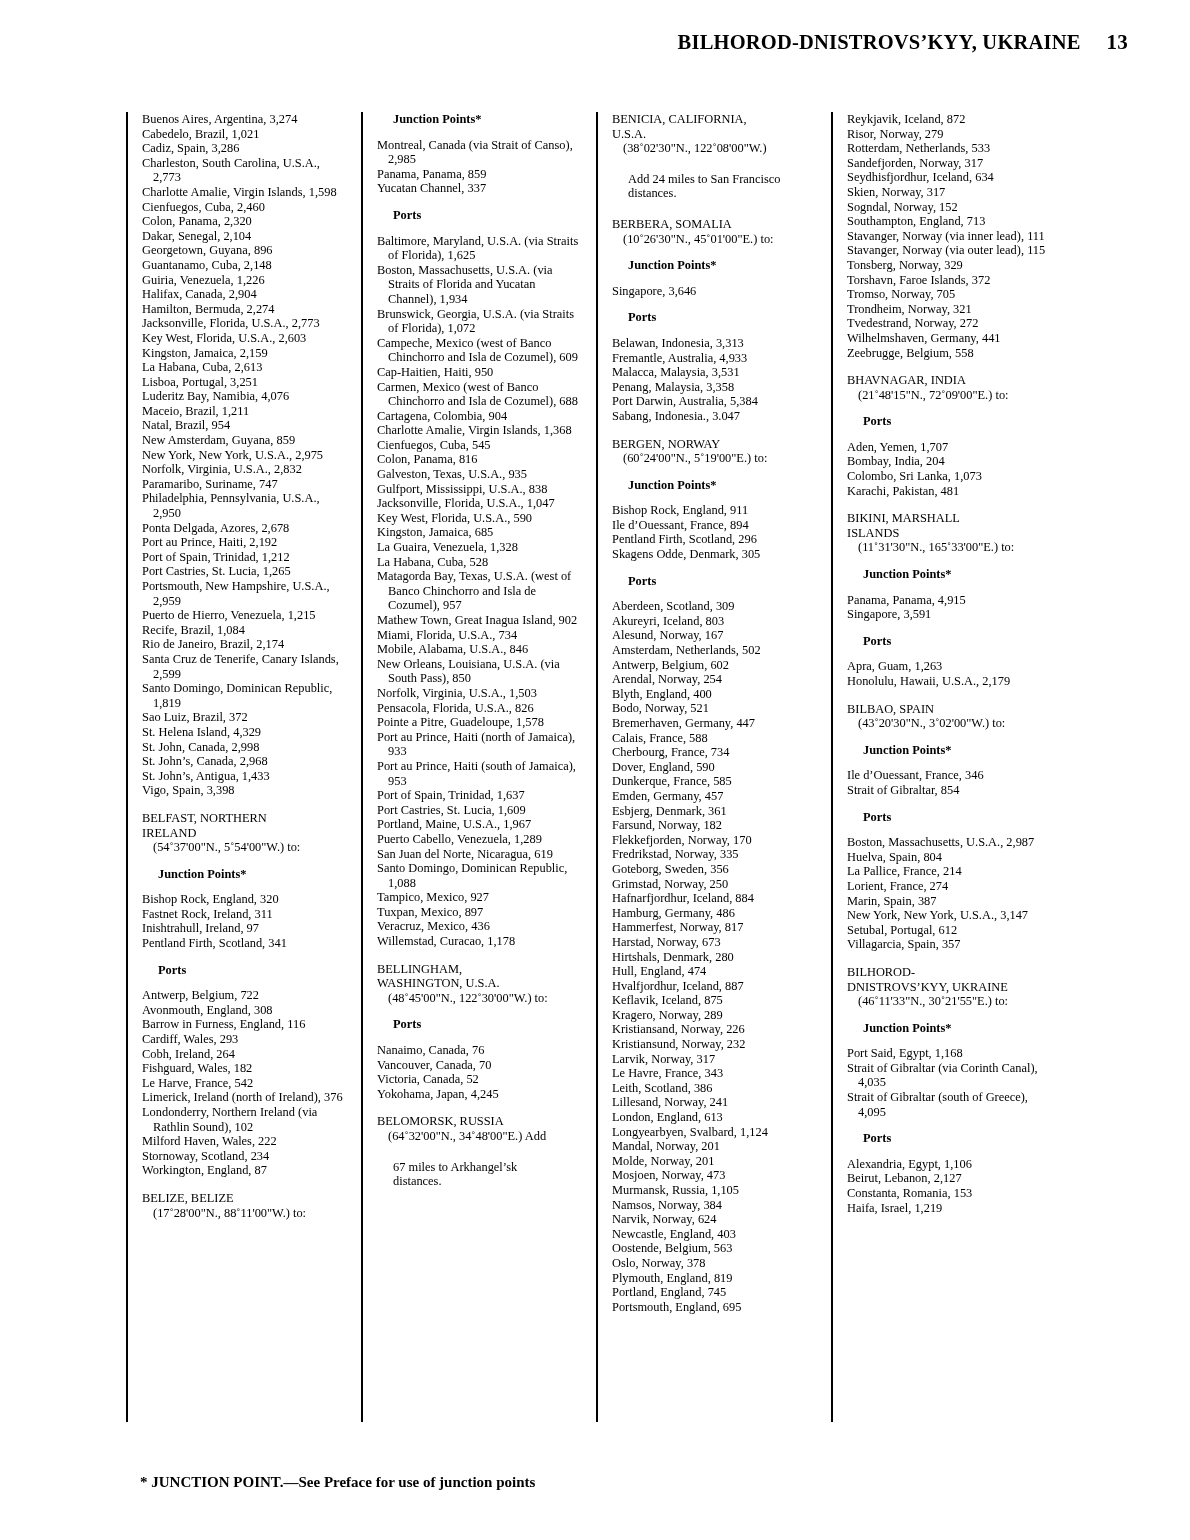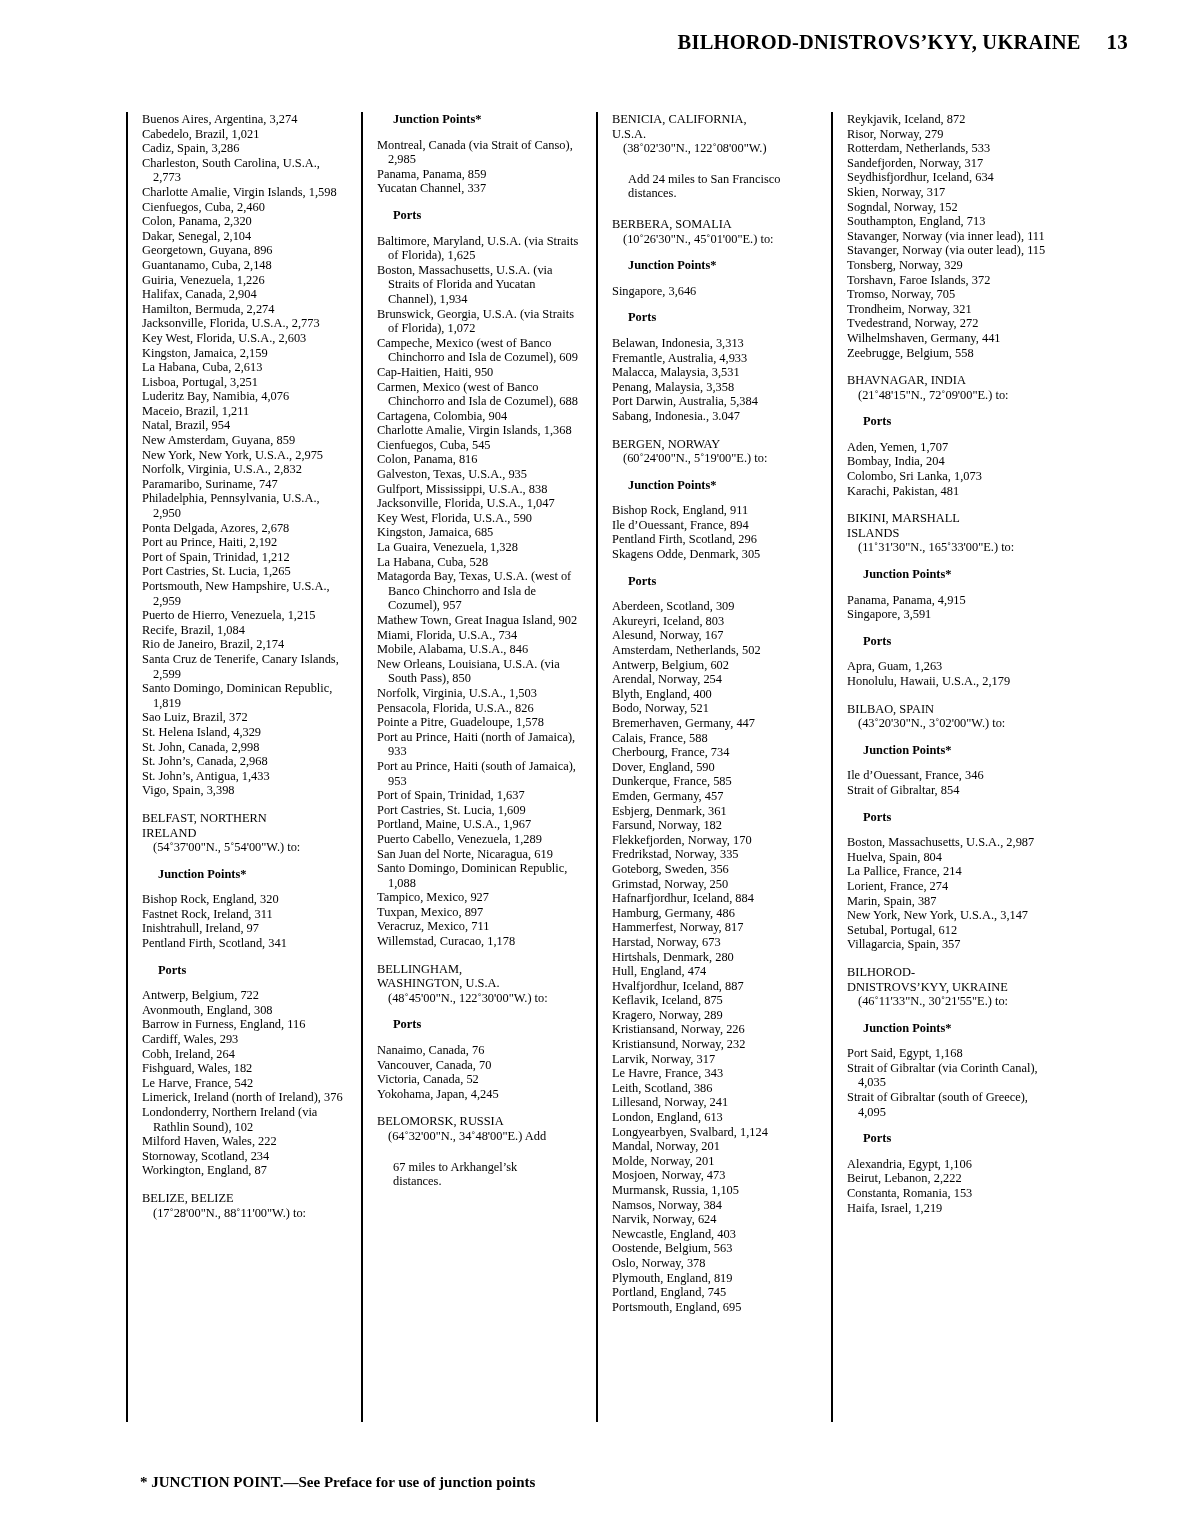--- a/index.html
+++ b/index.html
@@ -212,21 +212,21 @@
         <div class="entry-line">Port au Prince, Haiti (north of Jamaica), 933</div>
         <div class="entry-line">Port au Prince, Haiti (south of Jamaica), 953</div>
         <div class="entry-line">Port of Spain, Trinidad, 1,637</div>
         <div class="entry-line">Port Castries, St. Lucia, 1,609</div>
         <div class="entry-line">Portland, Maine, U.S.A., 1,967</div>
         <div class="entry-line">Puerto Cabello, Venezuela, 1,289</div>
         <div class="entry-line">San Juan del Norte, Nicaragua, 619</div>
         <div class="entry-line">Santo Domingo, Dominican Republic, 1,088</div>
         <div class="entry-line">Tampico, Mexico, 927</div>
         <div class="entry-line">Tuxpan, Mexico, 897</div>
-        <div class="entry-line">Veracruz, Mexico, 711</div>
+        <div class="entry-line">Veracruz, Mexico, 436</div>
         <div class="entry-line">Willemstad, Curacao, 1,178</div>
         <div class="heading">
           <div>BELLINGHAM,</div>
           <div>WASHINGTON, U.S.A.</div>
         </div>
         <div class="coords">(48˚45'00"N., 122˚30'00"W.) to:</div>
         <div class="subhead">Ports</div>
         <div class="entry-line">Nanaimo, Canada, 76</div>
         <div class="entry-line">Vancouver, Canada, 70</div>
         <div class="entry-line">Victoria, Canada, 52</div>
@@ -375,21 +375,21 @@
           <div>BILHOROD-</div>
           <div>DNISTROVS’KYY, UKRAINE</div>
         </div>
         <div class="coords">(46˚11'33"N., 30˚21'55"E.) to:</div>
         <div class="subhead">Junction Points*</div>
         <div class="entry-line">Port Said, Egypt, 1,168</div>
         <div class="entry-line">Strait of Gibraltar (via Corinth Canal), 4,035</div>
         <div class="entry-line">Strait of Gibraltar (south of Greece), 4,095</div>
         <div class="subhead">Ports</div>
         <div class="entry-line">Alexandria, Egypt, 1,106</div>
-        <div class="entry-line">Beirut, Lebanon, 2,222</div>
+        <div class="entry-line">Beirut, Lebanon, 2,127</div>
         <div class="entry-line">Constanta, Romania, 153</div>
         <div class="entry-line">Haifa, Israel, 1,219</div>
       </div>
     </div>
 
   <div class="footer">* JUNCTION POINT.—See Preface for use of junction points</div>
 
 </div>
 
 </body></html>

